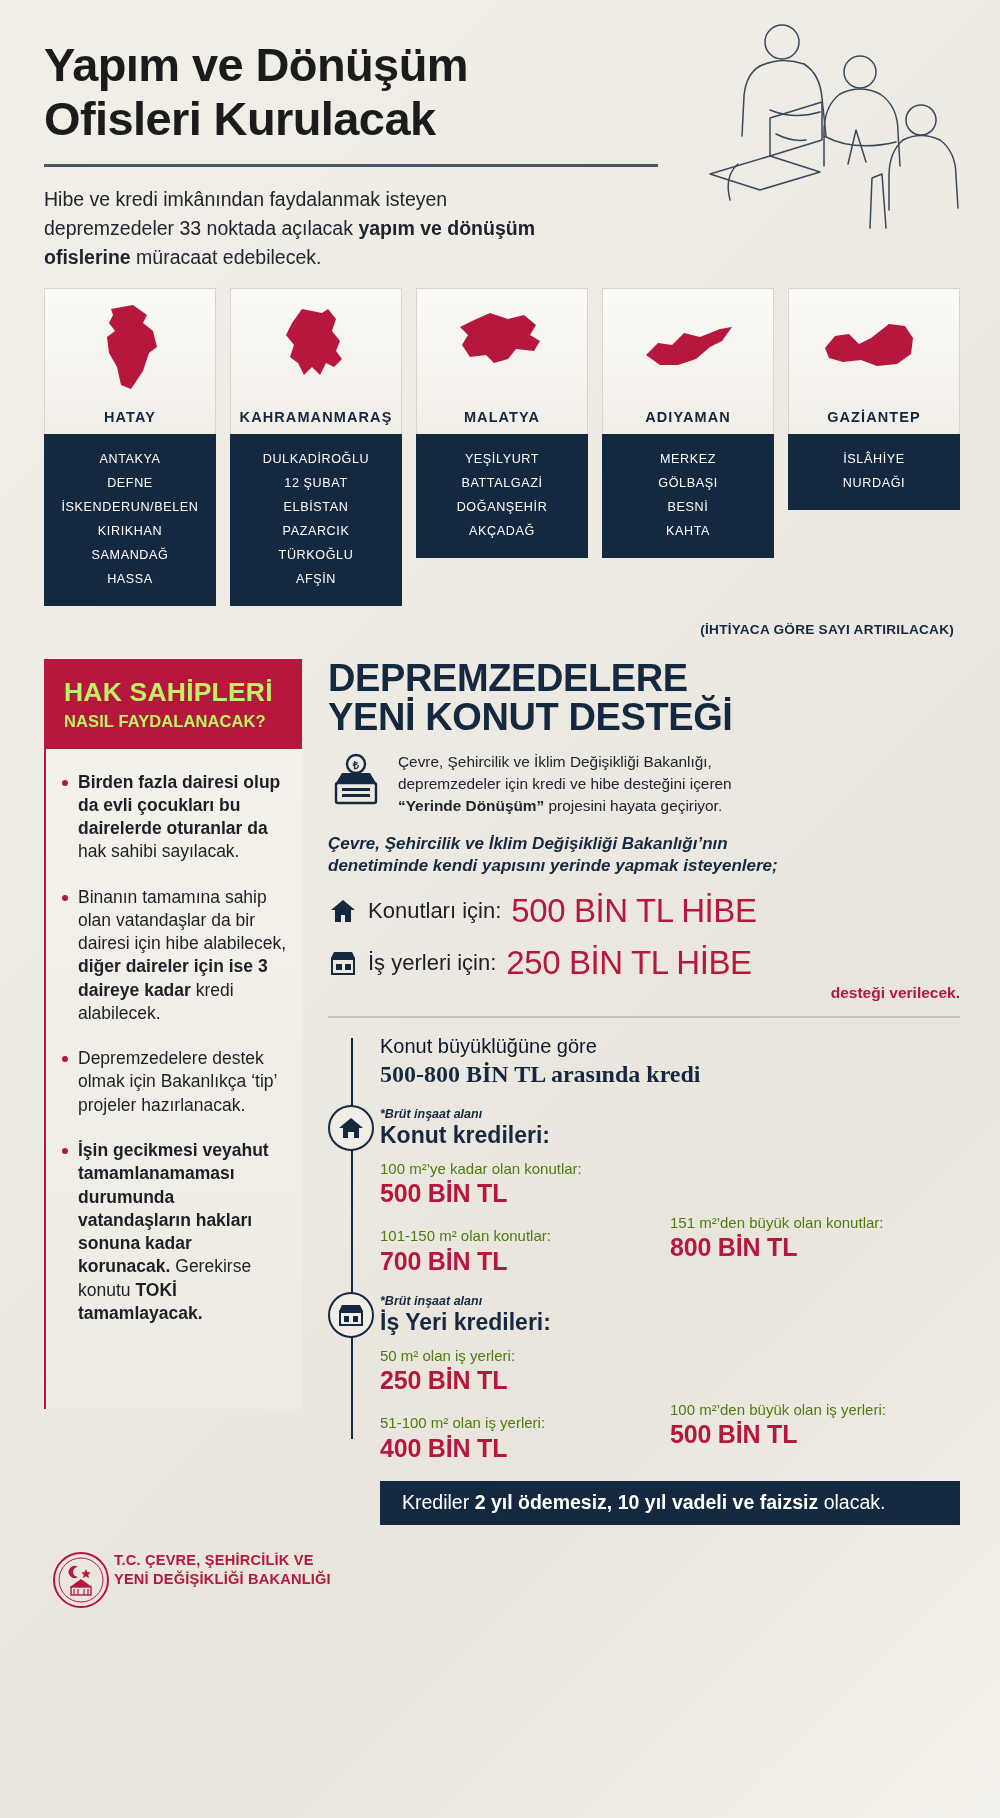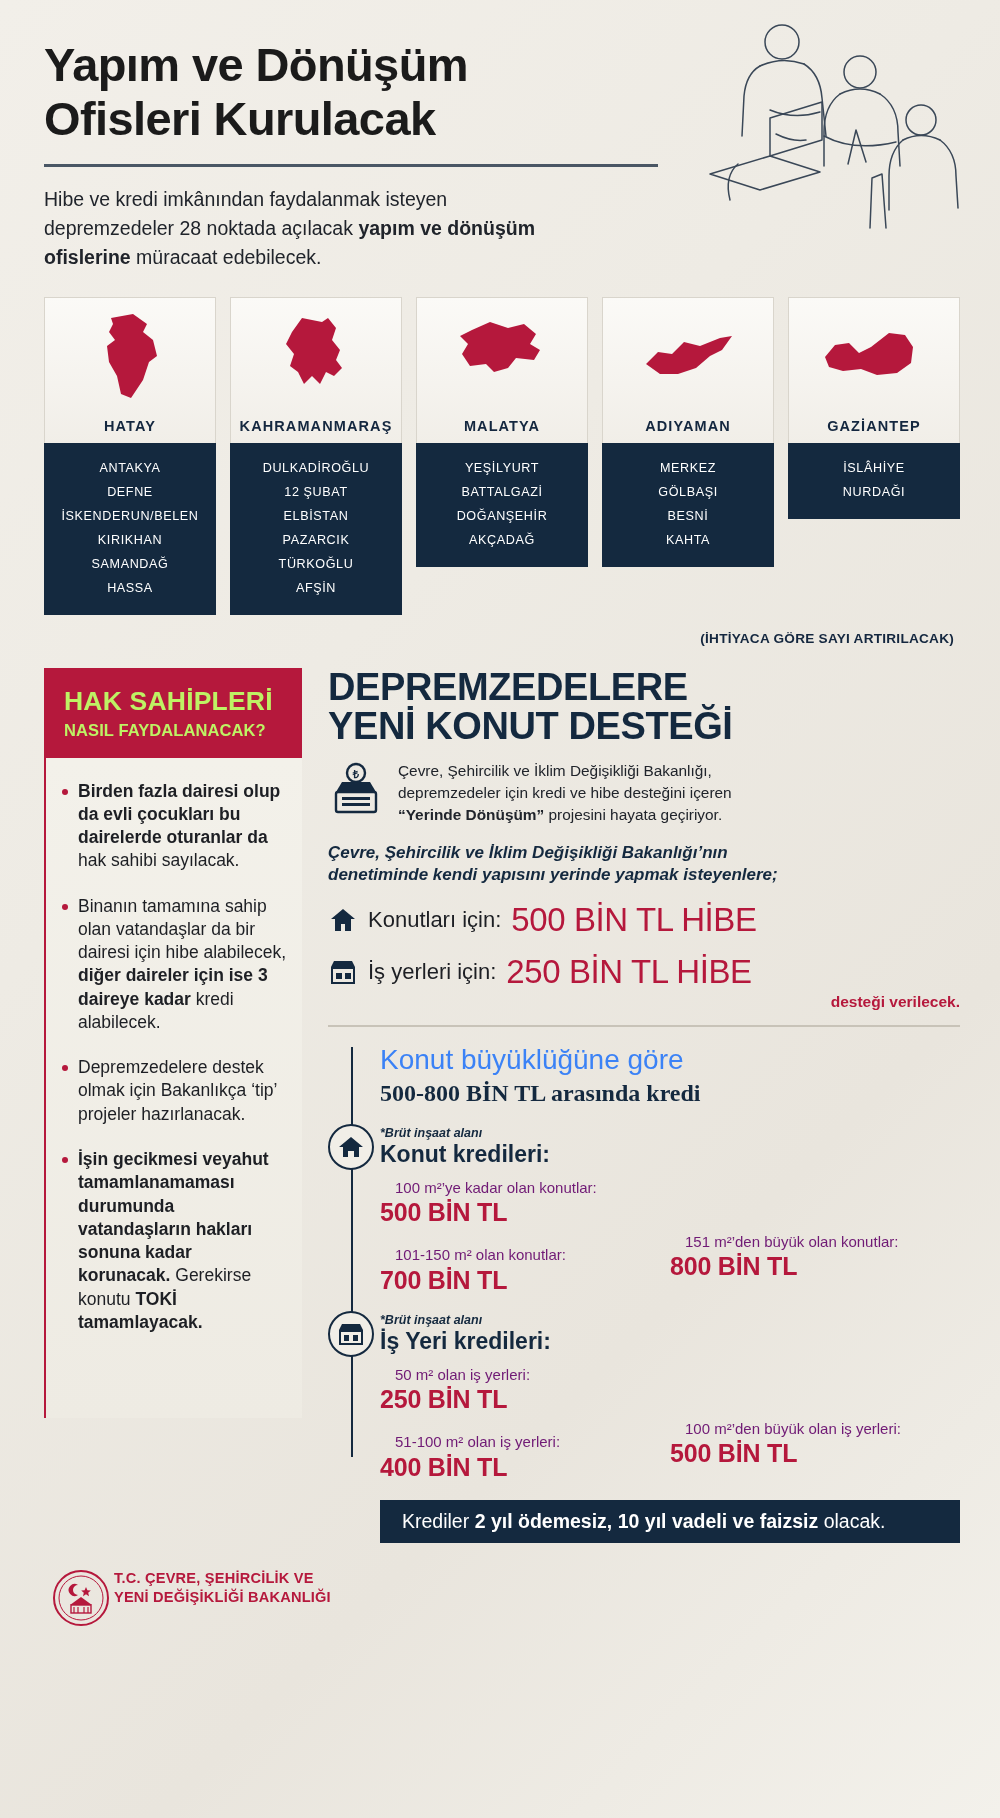--- a/index.html
+++ b/index.html
@@ -24,21 +24,20 @@
 
   
   .cards { display:flex; gap:14px; padding:16px 40px 0 44px; align-items:flex-start; }
   .card { flex:1; display:flex; flex-direction:column; }
   .card-top {
     background:linear-gradient(180deg,#fbfaf7 0%,#f1eee8 100%);
     border:1px solid #d9d5cc;
     border-bottom:none;
     height:146px; display:flex; flex-direction:column; align-items:center; justify-content:flex-end;
     padding-bottom:9px;
-    margin-top:9px;
   }
   .card-map { flex:1; display:flex; align-items:center; justify-content:center; width:100%; }
   .card-map svg { display:block; }
   .card-city { font-size:14.5px; font-weight:bold; letter-spacing:1.1px; color:#14273f; }
   .card-body {
     background:#14293f; color:#fff; padding:18px 6px 20px 6px;
     display:flex; flex-direction:column; align-items:center; gap:10px;
   }
   .card-body .dist { font-size:12.6px; letter-spacing:.6px; font-weight:400; text-align:center; }
   .note { text-align:right; padding:16px 46px 0 0; font-size:13.6px; font-weight:bold; letter-spacing:.25px; color:#14273f; }
@@ -75,32 +74,32 @@
   .grant-row { display:flex; align-items:center; gap:10px; margin-top:14px; }
   .grant-ico { flex:0 0 30px; display:flex; justify-content:center; }
   .grant-label { font-size:22px; color:#1d1f24; white-space:nowrap; }
   .grant-amt { font-size:33px; font-weight:normal; color:#b5183c; letter-spacing:-.4px; white-space:nowrap; }
   .grant-foot { text-align:right; font-size:15.5px; font-weight:bold; color:#b5183c; margin-top:2px; }
 
   .divider { height:2px; background:#c8c3b8; margin:14px 0 0 0; }
 
   .credit { position:relative; padding-left:52px; margin-top:16px; }
   .credit-spine { position:absolute; left:23px; top:4px; bottom:86px; width:2px; background:#14293f; }
-  .c-head1 { font-size:28px; color:#3b82f6; line-height:1.2; }
+  .c-head1 { font-size:20px; color:#0f172a; line-height:1.2; }
   .c-head2 { font-size:24px; font-weight:bold; color:#14293f; line-height:1.2; margin-top:2px;font-family:Liberation Serif, serif; }
 
   .cblock { position:relative; margin-top:18px; }
   .cbadge { position:absolute; left:-52px; top:-2px; width:46px; height:46px; border-radius:50%;
             background:#f1eee7; border:2px solid #14293f; display:flex; align-items:center; justify-content:center; }
   .c-star { font-size:12.5px; font-style:italic; font-weight:bold; color:#14293f; }
   .c-kind { font-size:23px; font-weight:bold; color:#14293f; margin-top:1px; }
   .c-grid { display:flex; margin-top:10px; gap:0; }
   .c-col-l { width:290px; flex:0 0 290px; }
   .c-col-r { flex:1; padding-top:54px; }
-  .c-lab { font-size:15px; color:#701a75; line-height:1.3;margin-left:15px; }
+  .c-lab { font-size:15px; color:#4d7c0f; line-height:1.3; }
   .c-val { font-size:25px; font-weight:bold; color:#b5183c; letter-spacing:-.2px; margin-top:1px; }
   .c-sub { margin-top:18px; }
 
   .footbox { background:#14293f; color:#fff; padding:9px 22px; margin-top:18px; font-size:19.5px; line-height:1.32; }
   .footbox b { font-weight:bold; }
 
   
   .ministry { display:flex; gap:4px; padding:26px 0 0 52px; }
   .ministry-txt { font-size:14.6px; font-weight:bold; line-height:1.3; color:#b5183c; letter-spacing:.2px; }
 </style>
@@ -135,21 +134,21 @@
       </g>
     </svg>
 
     <div class="title">
       <div>Yapım ve Dönüşüm</div>
       <div>Ofisleri Kurulacak</div>
     </div>
     <div class="title-rule"></div>
     <div class="lede">
       <span>Hibe ve kredi imkânından faydalanmak isteyen</span><br>
-      <span>depremzedeler 28 noktada açılacak </span><b>yapım ve dönüşüm</b><br>
+      <span>depremzedeler 33 noktada açılacak </span><b>yapım ve dönüşüm</b><br>
       <b>ofislerine</b><span> müracaat edebilecek.</span>
     </div>
   </div>
 
   <div class="cards">
 
     <div class="card">
       <div class="card-top">
         <div class="card-map">
           <svg width="86" height="96" viewBox="0 0 86 96">

